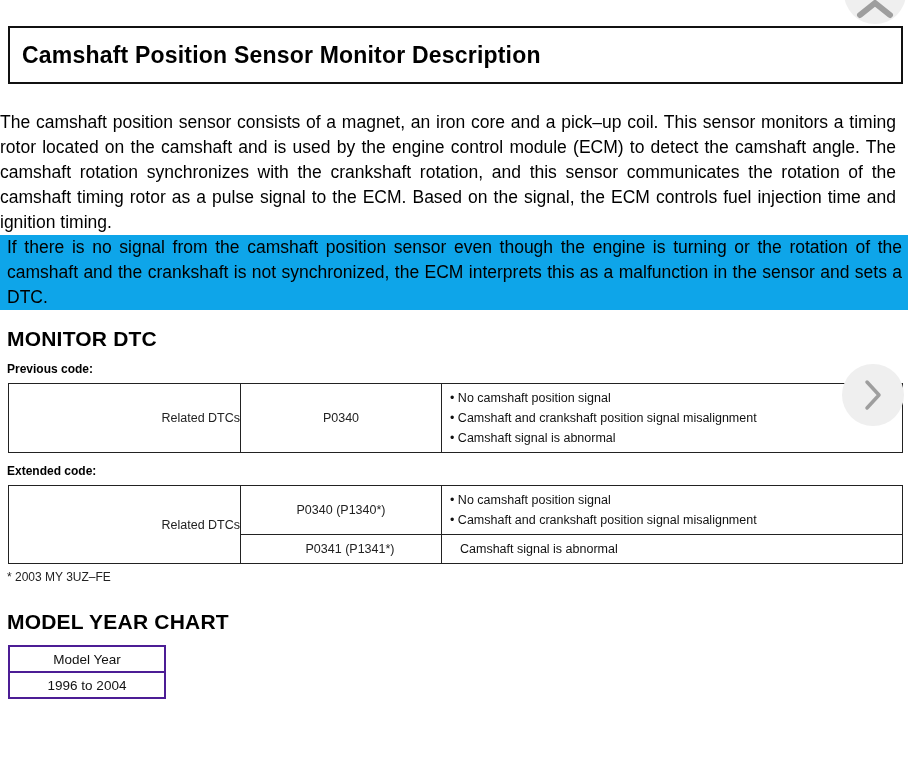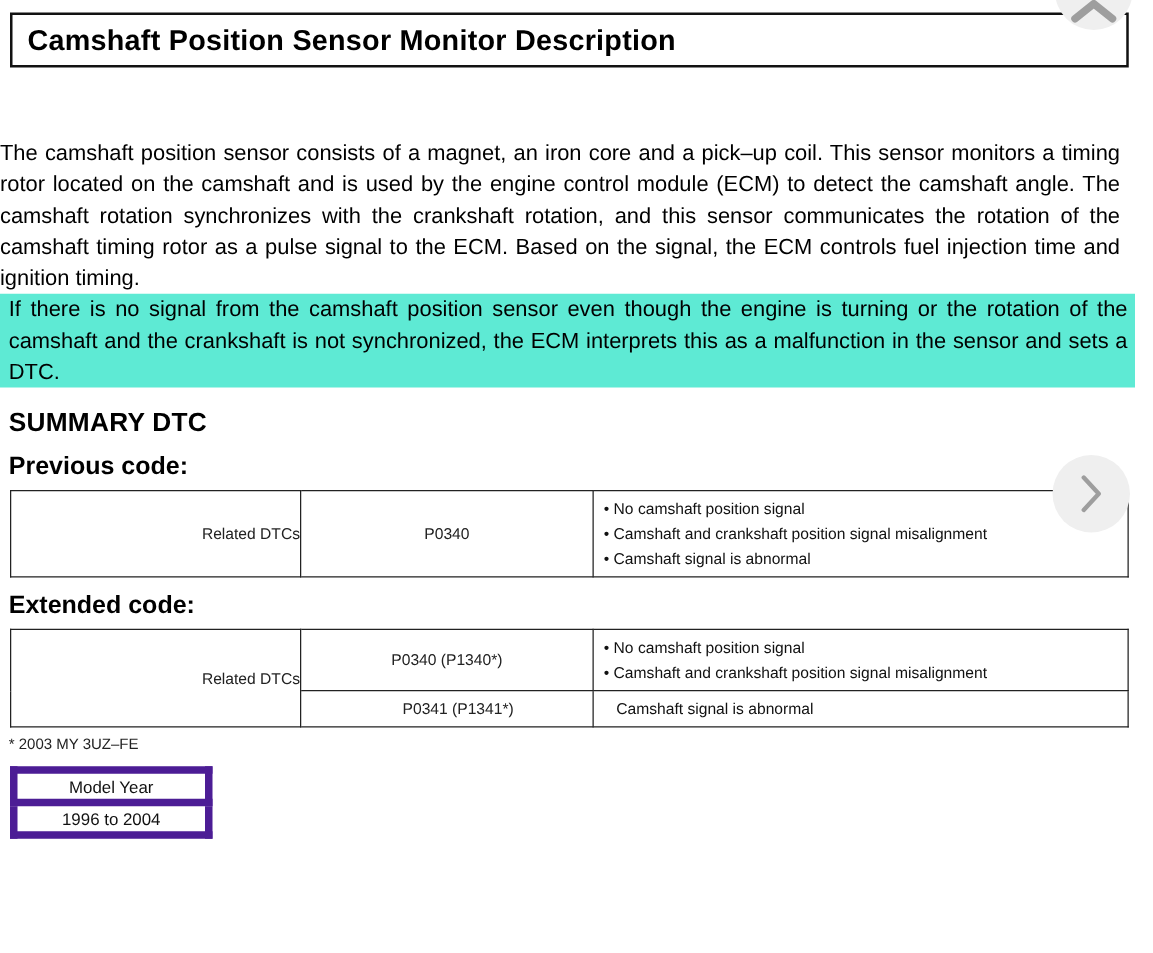--- a/index.html
+++ b/index.html
@@ -8,46 +8,46 @@
     width: 922px; height: 762px;
     font-family: "Liberation Sans", sans-serif;
     color: #000;
     position: relative;
     overflow: hidden;
   }
   .page { position: relative; width: 922px; height: 762px; }
 
   
   .title-box {
-    position: absolute; left: 8px; top: 10px;
-    width: 895px; height: 44px;
+    position: absolute; left: 8px; top: 26px;
+    width: 895px; height: 58px;
     border: 2px solid #111;
     display: flex; align-items: center;
     background: #fff;
   }
   .title-box h1 {
     font-size: 23px; font-weight: bold; padding-left: 12px; letter-spacing: 0.2px;
   }
 
   
   .content { position: absolute; left: 0; top: 102px; width: 922px; }
 
   h2.section {
     font-size: 21px; font-weight: bold; margin-left: 7px; letter-spacing: 0.2px;
   }
   h3.sub {
-    font-size: 20px; font-weight: bold; margin-left: 7px;
+    font-size: 12px; font-weight: bold; margin-left: 7px;
   }
 
   .body-text {
     font-size: 17.5px; line-height: 25px; text-align: justify;
     margin-left: 0; width: 896px; margin-top: 8px;
   }
   .highlight-block {
-    background: #5eead4;
+    background: #0ea5e9;
     width: 908px; padding-left: 7px; padding-right: 6px;
     font-size: 17.5px; line-height: 25px; text-align: justify;
     margin-top: 0px;
   }
 
   .mt-related { margin-top: 17px; }
   .mt-prev { margin-top: 11px; }
 
   
   table.dtc {
@@ -56,40 +56,40 @@
     width: 895px;
     table-layout: fixed;
   }
   table.dtc td {
     border: 1px solid #222;
     font-size: 12.5px;
     vertical-align: middle;
     margin-top: 32px;
   }
   td.c-label { width: 232px; text-align: right; color: #222; }
-  td.c-code  { width: 234px; text-align: center; color: #222; }
+  td.c-code  { width: 201px; text-align: center; color: #222; }
   td.c-desc  { text-align: left; padding: 4px 6px 4px 8px; color: #111; }
   .sym { line-height: 20px; }
   .sym.bulleted::before { content: "\2022\00a0"; }
   tr.row-tall td { height: 66px; }
   tr.row-mid td { height: 48px; }
   tr.row-small td { height: 26px; padding-left: 18px; }
 
   .footnote {
     font-size: 12px; margin-left: 7px; margin-top: 6px; color: #222;
   }
 
   .mt-myc { margin-top: 26px; }
 
   table.model-year {
     border-collapse: collapse;
     margin-left: 8px; margin-top: 11px;
   }
   table.model-year td {
-    border: 6px solid #4c1d95;
+    border: 2px solid #4c1d95;
     width: 156px; height: 26px;
     text-align: center; font-size: 13.5px; color: #111;
   }
 
   
   .nav-circle {
     position: absolute;
     width: 62px; height: 62px;
     border-radius: 50%;
     background: #efefef;
@@ -123,21 +123,21 @@
 
   <div class="title-box">
     <h1>Camshaft Position Sensor Monitor Description</h1>
   </div>
 
   <div class="content">
 
     <p class="body-text">The camshaft position sensor consists of a magnet, an iron core and a pick–up coil. This sensor monitors a timing rotor located on the camshaft and is used by the engine control module (ECM) to detect the camshaft angle. The camshaft rotation synchronizes with the crankshaft rotation, and this sensor communicates the rotation of the camshaft timing rotor as a pulse signal to the ECM. Based on the signal, the ECM controls fuel injection time and ignition timing.</p>
     <div class="highlight-block">If there is no signal from the camshaft position sensor even though the engine is turning or the rotation of the camshaft and the crankshaft is not synchronized, the ECM interprets this as a malfunction in the sensor and sets a DTC.</div>
 
-    <h2 class="section mt-related">SUMMARY DTC</h2>
+    <h2 class="section mt-related">MONITOR DTC</h2>
     <h3 class="sub mt-prev">Previous code:</h3>
 
     <table class="dtc">
       <tbody>
           <tr class="row-tall">
         <td class="c-label">Related DTCs</td>
         <td class="c-code">P0340</td>
         <td class="c-desc">
           <div class="sym bulleted">No camshaft position signal</div>
           <div class="sym bulleted">Camshaft and crankshaft position signal misalignment</div>
@@ -163,20 +163,21 @@
         <td class="c-code">P0341 (P1341*)</td>
         <td class="c-desc">
           <div class="sym">Camshaft signal is abnormal</div>
         </td>
       </tr>
     </tbody>
       </table>
 
     <div class="footnote">* 2003 MY 3UZ–FE</div>
 
+    <h2 class="section mt-myc">MODEL YEAR CHART</h2>
 
     <table class="model-year">
       <tbody>
           <tr>
         <td>Model Year</td>
       </tr>
       <tr>
         <td>1996 to 2004</td>
       </tr>
     </tbody>

